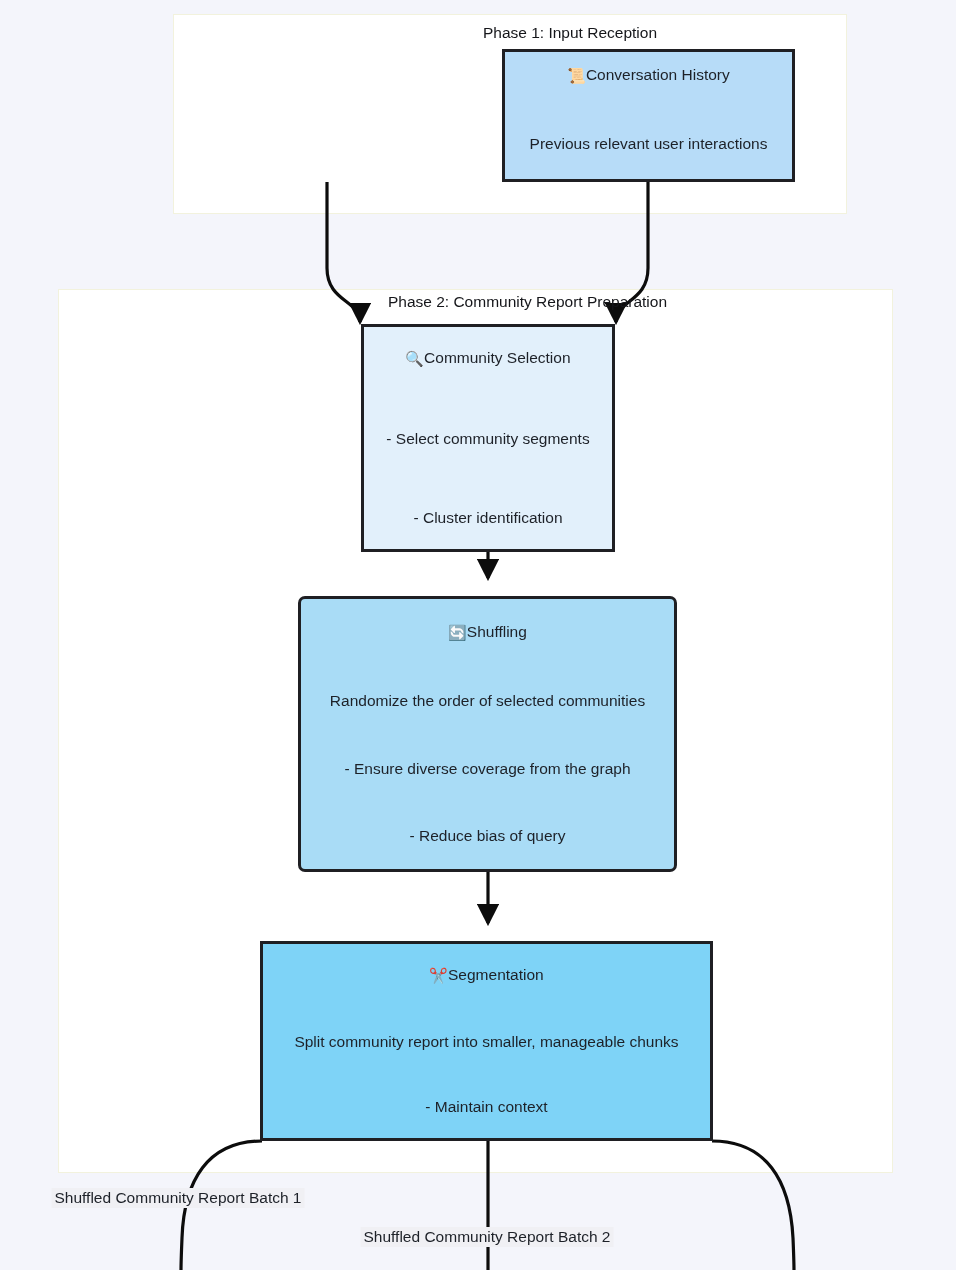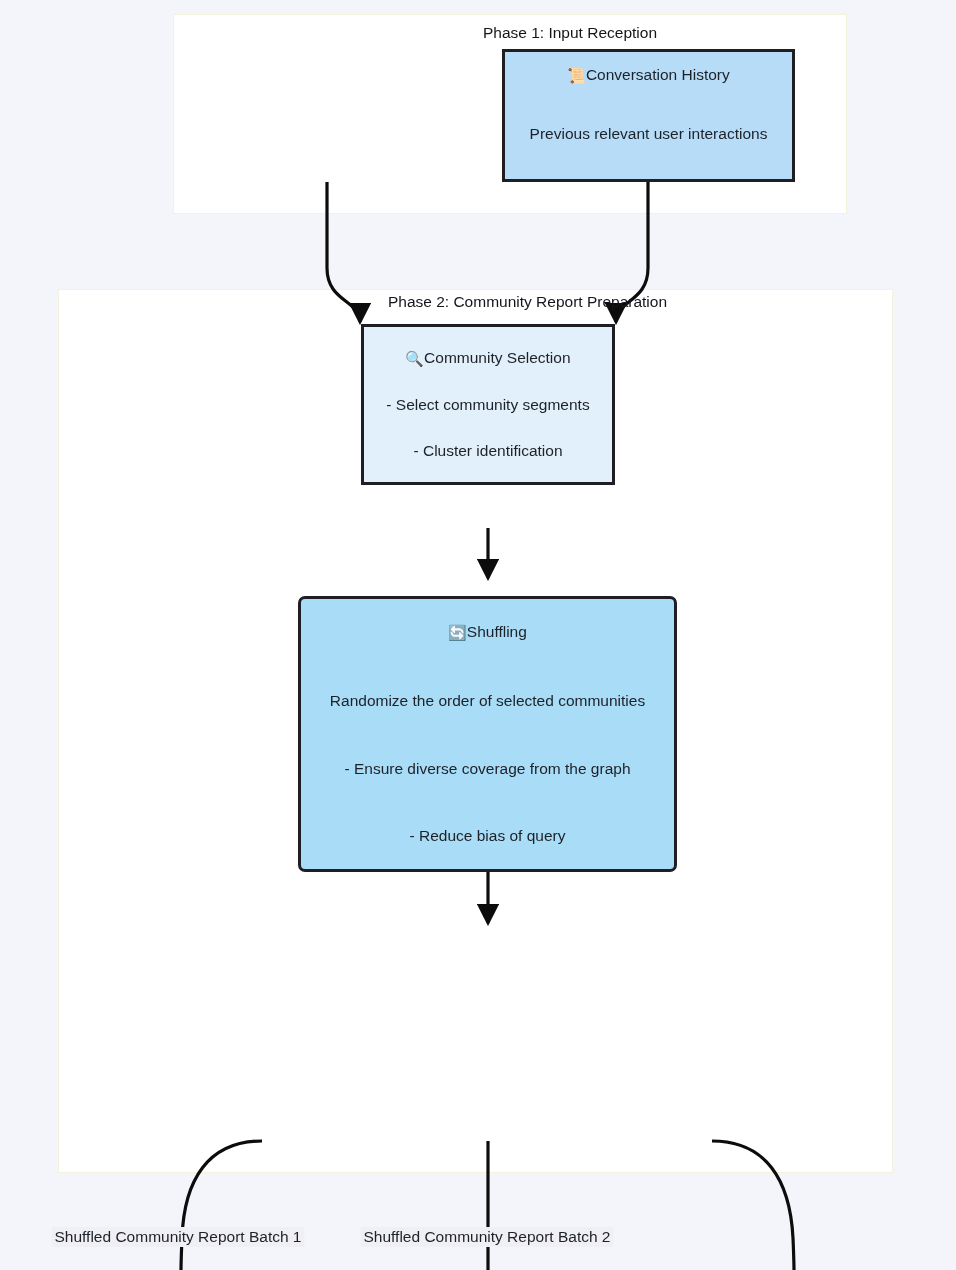--- a/index.html
+++ b/index.html
@@ -117,41 +117,48 @@
     <path class="edge-path" d="M 488 872 L 488 923" marker-end="url(#arrow)"></path>
 
     <path class="edge-path" d="M 262 1141 C 208 1141 184 1180 182 1238 C 181 1262 181 1266 181 1270"></path>
 
     <path class="edge-path" d="M 488 1141 L 488 1270"></path>
 
     <path class="edge-path" d="M 712 1141 C 766 1141 790 1180 793 1238 C 794 1262 794 1266 794 1270"></path>
   </svg>
 
 
-  <div class="node" style="left:502px; top:49px; width:293px; height:133px; background:#b7dcf8; padding:14px 0 36px;">
+  <div class="node" style="left:502px; top:49px; width:293px; height:133px; background:#b7dcf8; padding:14px 0 26px;">
     <div class="line title">
       <span class="emoji">📜</span><span>Conversation History</span>
     </div>
     <div class="line">Previous relevant user interactions</div>
   </div>
 
-  <div class="node" style="left:361px; top:324px; width:254px; height:161px; background:#e2f0fb; padding:22px 0 22px;">
+  <div class="node" style="left:361px; top:324px; width:254px; height:228px; background:#e2f0fb; padding:22px 0 22px;">
     <div class="line title">
       <span class="emoji">🔍</span><span>Community Selection</span>
     </div>
     <div class="line">- Select community segments</div>
     <div class="line">- Cluster identification</div>
   </div>
 
   <div class="node" style="left:298px; top:596px; width:379px; height:276px; background:#a9dcf6; padding:24px 0 24px;border-radius:7px;">
     <div class="line title">
       <span class="emoji">🔄</span><span>Shuffling</span>
     </div>
     <div class="line">Randomize the order of selected communities</div>
     <div class="line">- Ensure diverse coverage from the graph</div>
     <div class="line">- Reduce bias of query</div>
   </div>
 
+  <div class="node" style="left:260px; top:941px; width:453px; height:200px; background:#7ed3f7; padding:22px 0 22px;">
+    <div class="line title">
+      <span class="emoji">✂️</span><span>Segmentation</span>
+    </div>
+    <div class="line">Split community report into smaller, manageable chunks</div>
+    <div class="line">- Maintain context</div>
+  </div>
 
-  <div class="edge-label" style="left:178px; top:1237px;text-align:center;">Shuffled Community Report Batch 1</div>
+  <div class="edge-label" style="left:178px; top:1198px;text-align:center;">Shuffled Community Report Batch 1</div>
   <div class="edge-label" style="left:487px; top:1237px;">Shuffled Community Report Batch 2</div>
 
 </div>
 
 </body></html>

